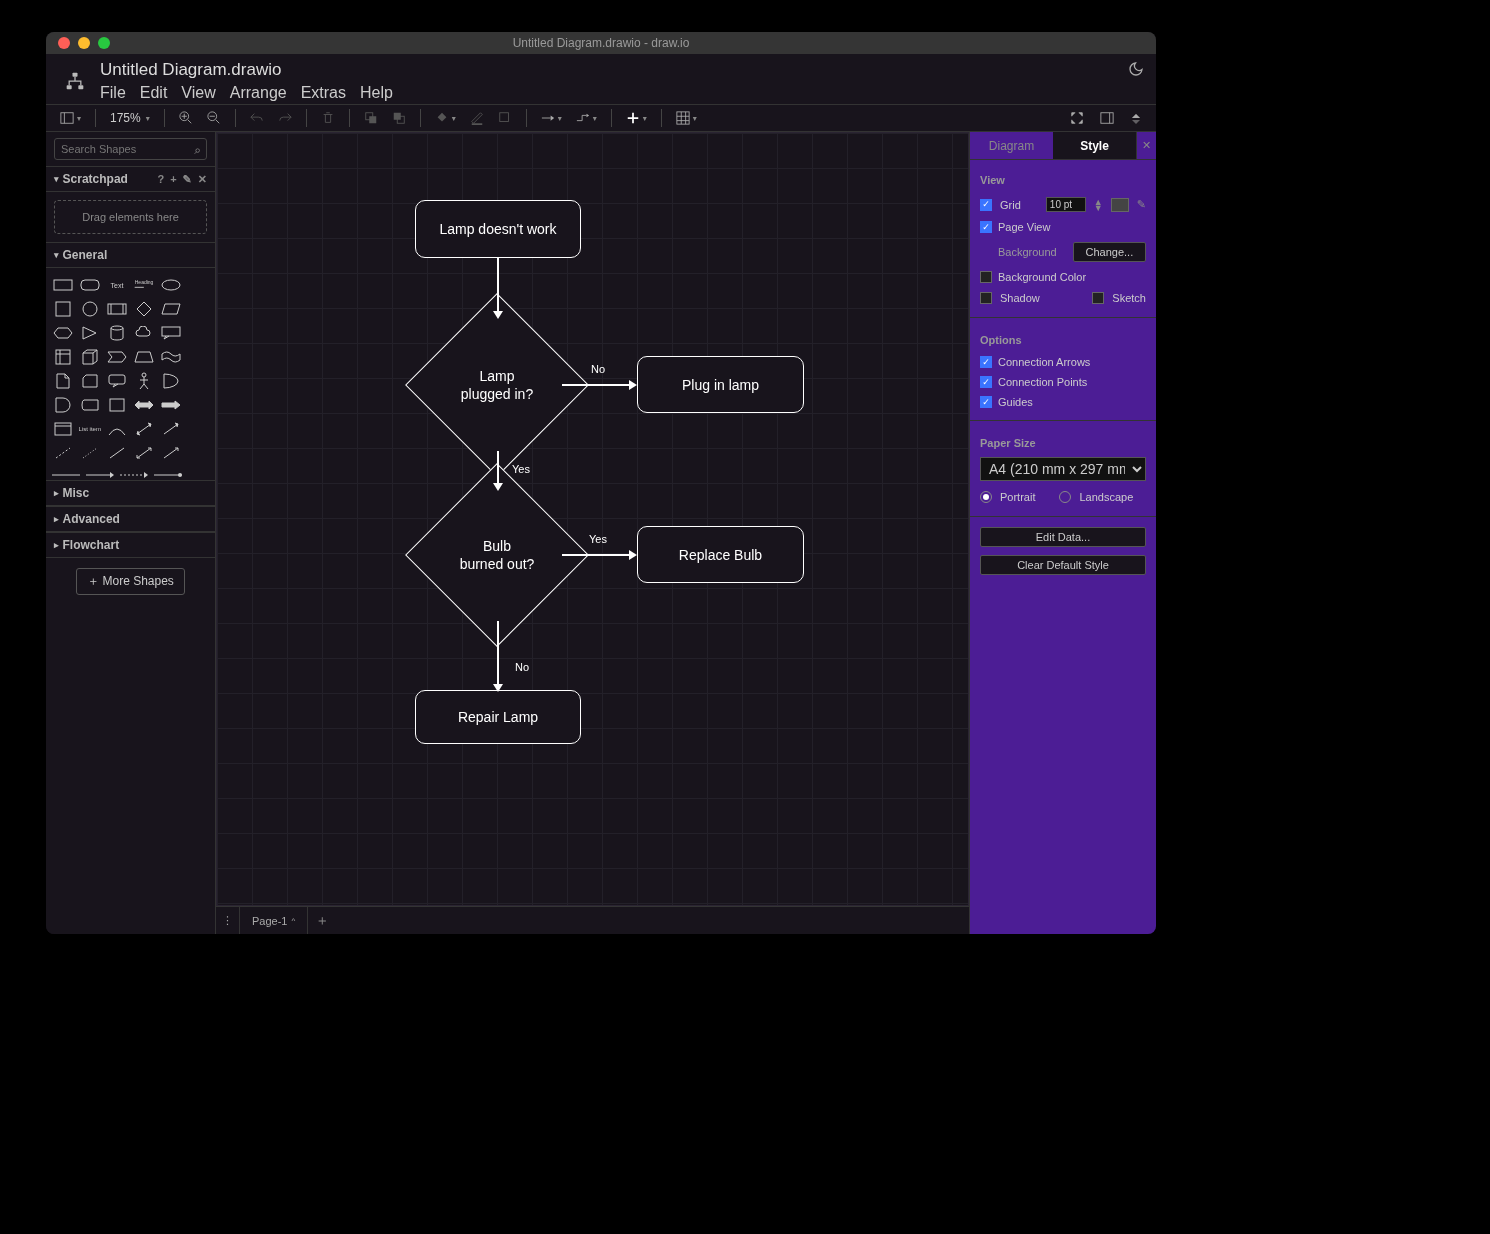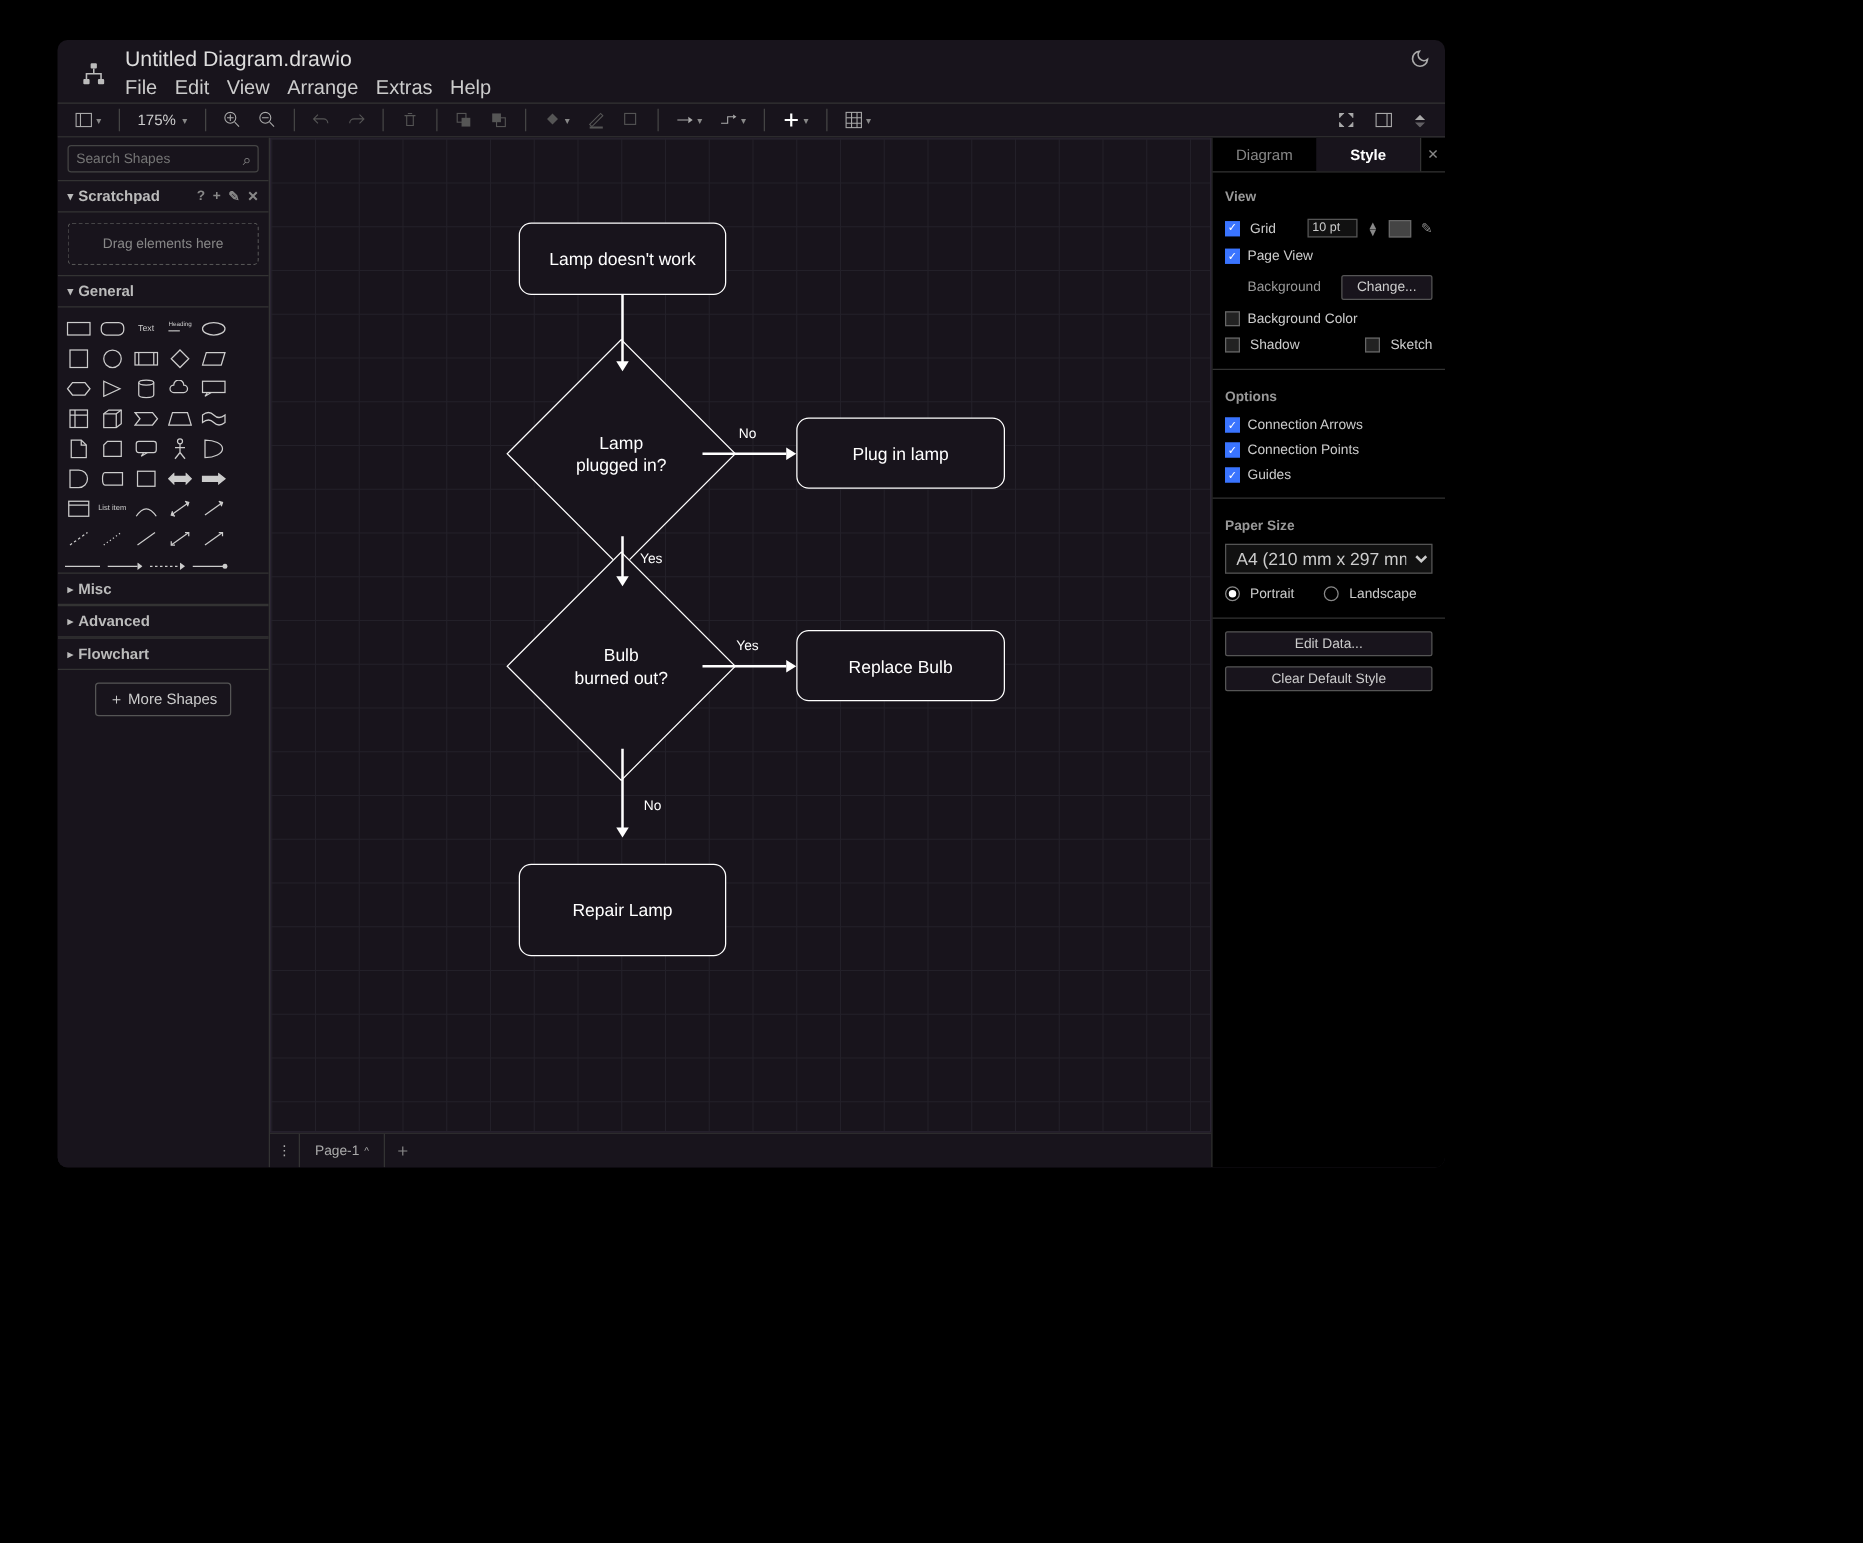--- a/index.html
+++ b/index.html
@@ -52,21 +52,21 @@
 .edge { position: absolute; background: #fff; }
 .edge.v { width: 1.5px; }
 .edge.h { height: 1.5px; }
 .arrowhead { position: absolute; width: 0; height: 0; }
 .arrowhead.down { border-left: 5px solid transparent; border-right: 5px solid transparent; border-top: 8px solid #fff; }
 .arrowhead.right { border-top: 5px solid transparent; border-bottom: 5px solid transparent; border-left: 8px solid #fff; }
 .tabbar { height: 28px; border-top: 1px solid #333; display: flex; align-items: center; font-size: 11px; color: #aaa; background: #18141c; }
 .tab-handle { width: 24px; text-align: center; border-right: 1px solid #333; height: 100%; display: flex; align-items: center; justify-content: center; cursor: pointer; }
 .page-tab { padding: 0 12px; height: 100%; display: flex; align-items: center; border-right: 1px solid #333; cursor: pointer; gap: 4px; }
 .add-page { width: 28px; text-align: center; cursor: pointer; font-size: 14px; color: #888; }
-.sidebar-right { width: 187px; background: #000000; border-left: 1px solid #333; font-size: 11px; color: #ccc; display: flex; flex-direction: column; }
+.sidebar-right { width: 187px; background: #4c1d95; border-left: 1px solid #333; font-size: 11px; color: #ccc; display: flex; flex-direction: column; }
 .right-tabs { display: flex; height: 28px; border-bottom: 1px solid #333; }
 .right-tab { flex: 1; display: flex; align-items: center; justify-content: center; font-size: 12px; cursor: pointer; color: #888; }
 .right-tab.active { background: #18141c; color: #fff; font-weight: 600; }
 .right-close { width: 20px; display: flex; align-items: center; justify-content: center; color: #888; cursor: pointer; border-left: 1px solid #333; }
 .rp-body { padding: 8px 10px; display: flex; flex-direction: column; gap: 4px; }
 .rp-heading { font-weight: 600; color: #999; margin: 6px 0 4px; font-size: 11px; }
 .chk-row { display: flex; align-items: flex-start; gap: 6px; margin: 2px 0; }
 .chk { width: 12px; height: 12px; border: 1px solid #666; background: #222; display: inline-flex; align-items: center; justify-content: center; cursor: pointer; }
 .chk.checked { background: #3a74ff; border-color: #3a74ff; }
 .chk.checked::after { content: "✓"; font-size: 9px; color: #fff; line-height: 1; }
@@ -78,20 +78,28 @@
 .select { width: 100%; background: #111; border: 1px solid #555; color: #ccc; font-size: 14px; padding: 2px 4px; }
 .row-inline { display: flex; align-items: center; gap: 8px; margin: 3px 0; }
 .spacer { flex: 1; }
 hr.sep { border: 0; border-top: 1px solid #333; margin: 6px -10px; }
 </style>
 </head>
 <body>
 
 <div class="window">
 
+  <div class="titlebar">
+    <div class="traffic">
+      <div class="dot red"></div>
+      <div class="dot yellow"></div>
+      <div class="dot green"></div>
+    </div>
+    <div class="titlebar-title">Untitled Diagram.drawio - draw.io</div>
+  </div>
 
   <div class="header">
     <div class="logo">
       <svg width="20" height="20" viewBox="0 0 24 24">
           <rect x="9" y="2" width="6" height="5" rx="1"></rect>
           <rect x="2" y="17" width="6" height="5" rx="1"></rect>
           <rect x="16" y="17" width="6" height="5" rx="1"></rect>
           <path d="M12 7v5M12 12H5v5M12 12h7v5" stroke="#bbb" stroke-width="1.5" fill="none"></path>
         </svg>
     </div>
@@ -533,21 +541,21 @@
         <div class="node diamond-outer" style="left:215px;top:187px">
           <div class="diamond-shape"></div>
             <div class="diamond-label">Lamp <br>plugged in?</div>
         </div>
         <div class="node rect-node" style="left:420px;top:223px;width:167px;height:57px">Plug in lamp</div>
         <div class="node diamond-outer" style="left:215px;top:357px">
           <div class="diamond-shape"></div>
             <div class="diamond-label">Bulb<br>burned out?</div>
         </div>
         <div class="node rect-node" style="left:420px;top:393px;width:167px;height:57px">Replace Bulb</div>
-        <div class="node rect-node" style="left:198px;top:580px;width:166px;height:74px">Repair Lamp</div>
+        <div class="node rect-node" style="left:198px;top:557px;width:166px;height:54px">Repair Lamp</div>
 
         <div class="edge v" style="left:280px;top:125px;height:55px"></div>
         <div class="arrowhead down" style="left:276px;top:178px"></div>
         <div class="edge v" style="left:280px;top:318px;height:37px"></div>
         <div class="arrowhead down" style="left:276px;top:350px"></div>
         <div class="edge-label" style="left:295px;top:330px">Yes</div>
         <div class="edge v" style="left:280px;top:488px;height:65px"></div>
         <div class="arrowhead down" style="left:276px;top:551px"></div>
         <div class="edge-label" style="left:298px;top:528px">No</div>
 

